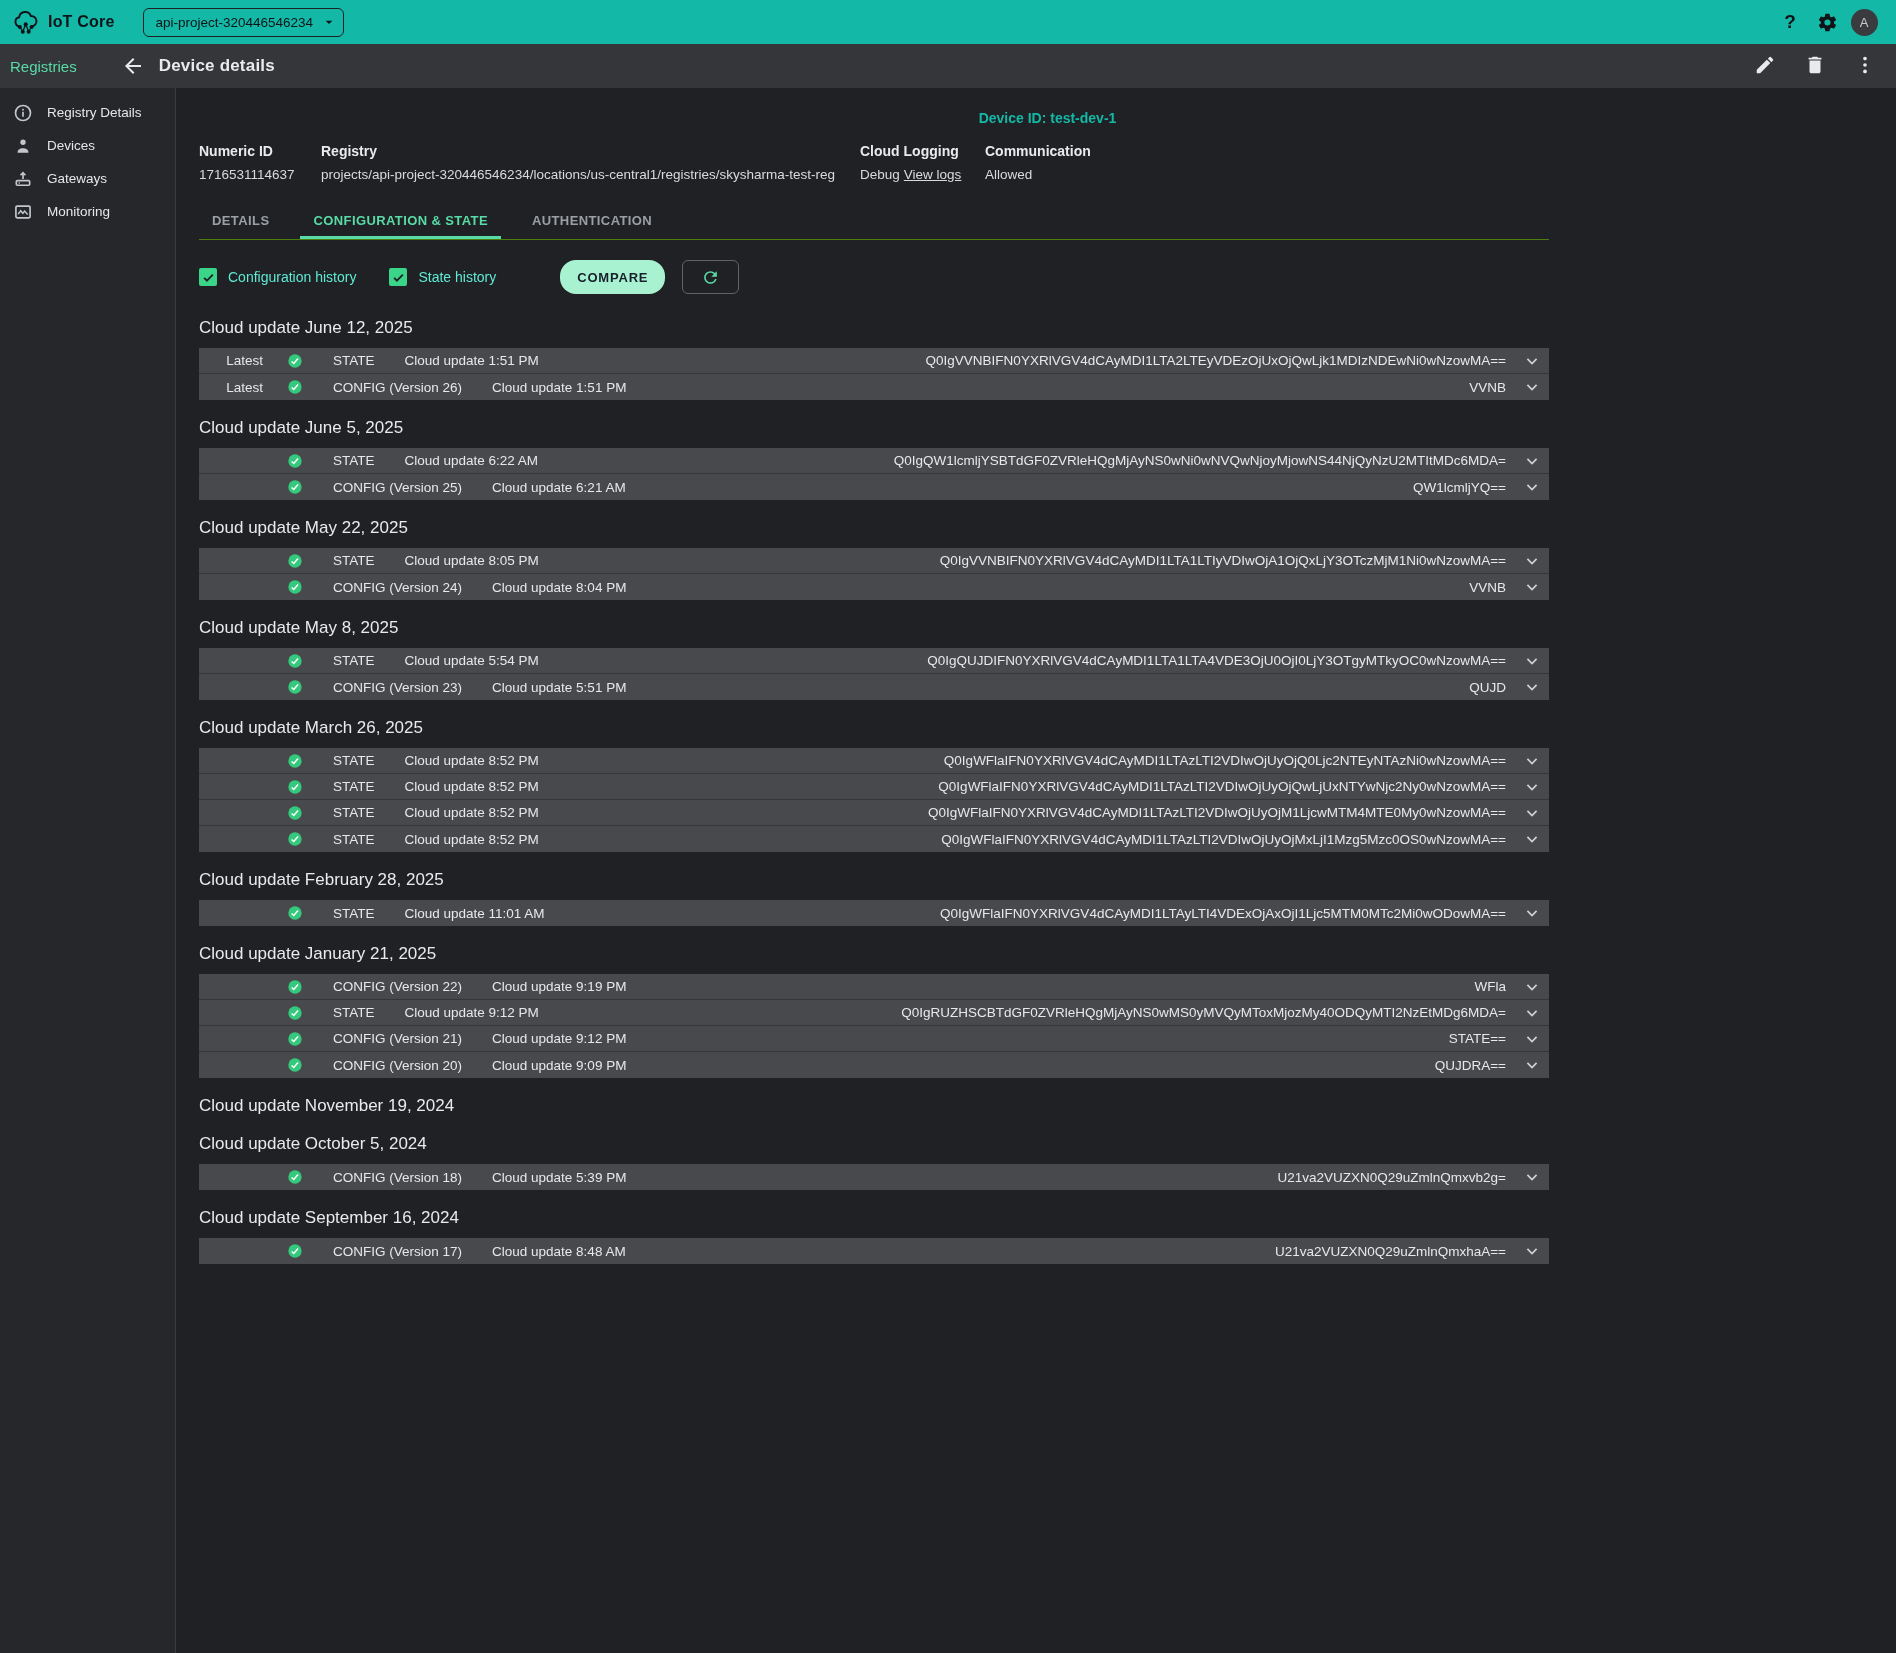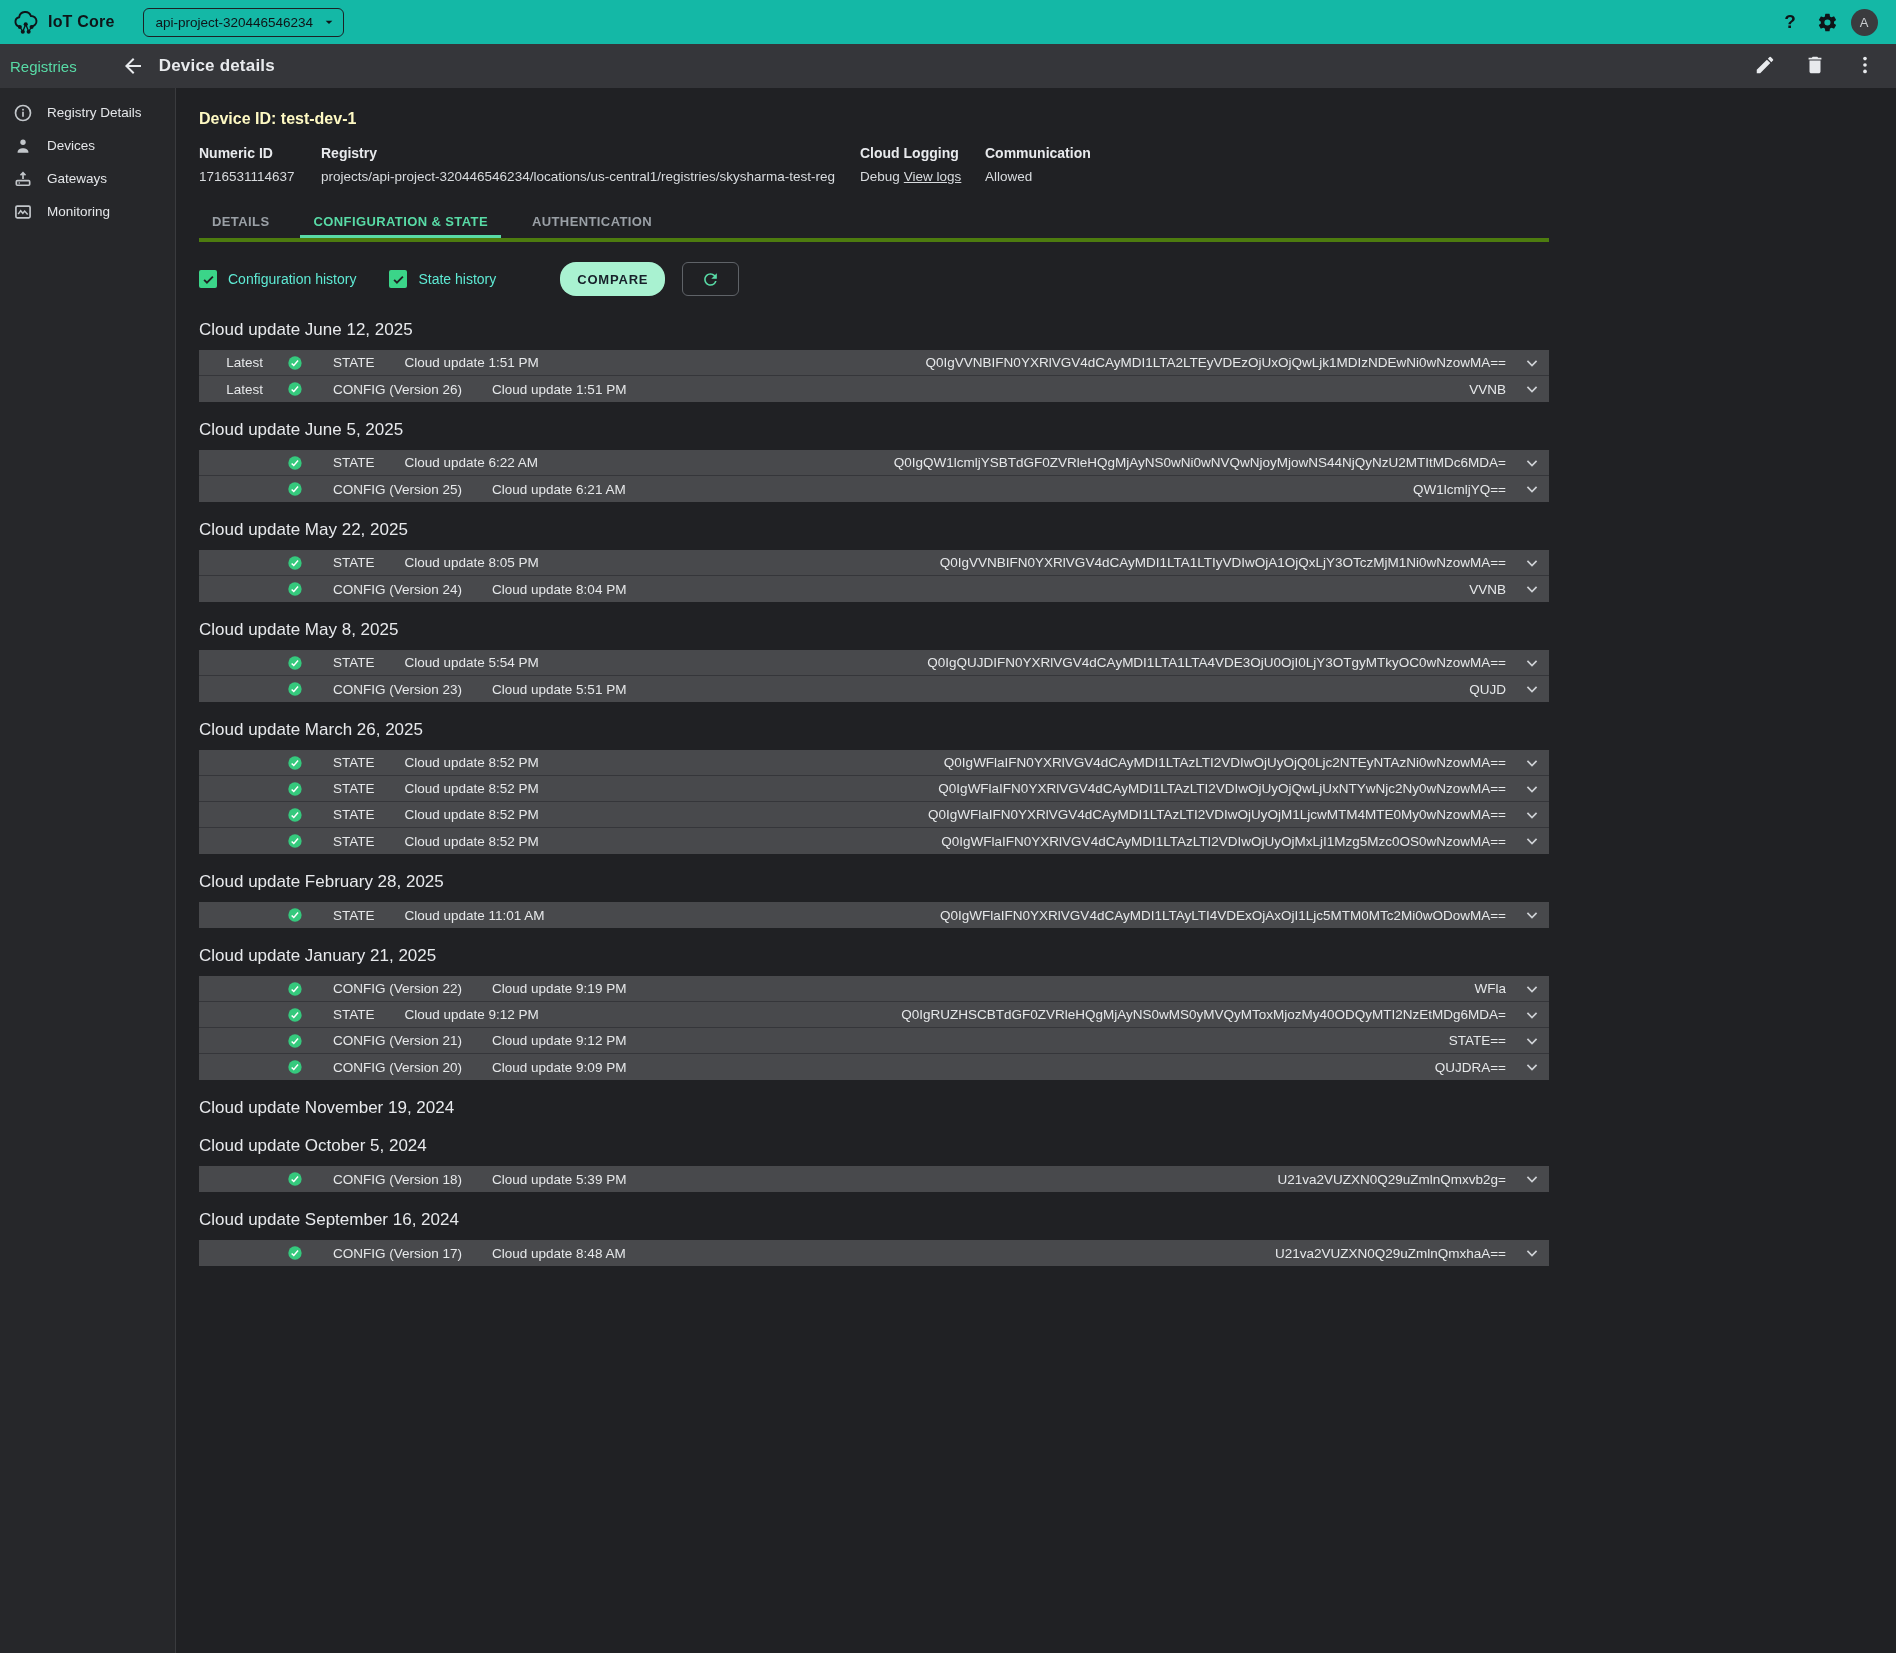--- a/index.html
+++ b/index.html
@@ -24,29 +24,29 @@
   .header-spacer { flex: 1; }
   .header-icon { width: 24px; height: 24px; margin-left: 26px; cursor: pointer; display: flex; }
 
   
   .content { display: flex; height: 1565px; }
   .sidebar { width: 176px; background: #26272a; border-right: 1px solid #3a3b3e; padding-top: 8px; flex: none; }
   .side-item { height: 33px; display: flex; align-items: center; padding-left: 13px; gap: 14px; cursor: pointer; color: #e4e6e9; font-size: 13.5px; }
   .side-icon { width: 20px; height: 20px; display: flex; flex: none; }
 
   .main { flex: 1; padding: 22px 0 0 23px; overflow: hidden; }
-  .device-title { color: #fef9c3; font-size: 16px; font-weight: bold; }
+  .device-title { color: #14b8a6; font-size: 14px; font-weight: bold; text-align: center; }
 
   .meta { display: flex; margin-top: 17px; }
   .meta-col .label { color: #e8eaed; font-size: 14px; font-weight: bold; }
   .meta-col .value { color: #d8dbde; font-size: 13.5px; margin-top: 8px; }
   .w1 { width: 122px; } .w2 { width: 539px; } .w3 { width: 125px; }
   .view-logs { text-decoration: underline; cursor: pointer; color: #d8dbde; margin-left: 4px; }
 
-  .tabs { display: flex; margin-top: 20px; width: 1350px; height: 38px; border-bottom: 4px solid #4d7c0f; }
+  .tabs { display: flex; margin-top: 20px; width: 1350px; height: 38px; border-bottom: 1px solid #4d7c0f; }
   .tab { padding: 0 13px; display: flex; align-items: center; font-size: 13px; font-weight: bold; letter-spacing: .4px; color: #9aa0a6; cursor: pointer; margin-right: 18px; }
   .tab.active { color: #58dba6; border-bottom: 3px solid #58dba6; padding-top: 3px; }
 
   .controls { display: flex; align-items: center; margin-top: 20px; height: 34px; }
   .cb-group { display: flex; align-items: center; margin-right: 33px; }
   .checkbox { width: 18px; height: 18px; border-radius: 2px; background: #3bd589; display: flex; align-items: center; justify-content: center; cursor: pointer; flex: none; }
   .cb-label { margin-left: 11px; color: #5eead4; font-size: 14px; }
   .compare-btn { height: 34px; padding: 0 17px; margin-left: 31px; background: #a9f2d1; border: none; border-radius: 16px; color: #17202a; font-weight: bold; font-size: 13px; letter-spacing: .8px; cursor: pointer; font-family: inherit; }
   .refresh-btn { width: 57px; height: 34px; margin-left: 17px; border: 1px solid #5f6368; border-radius: 6px; background: transparent; display: flex; align-items: center; justify-content: center; cursor: pointer; }
 

